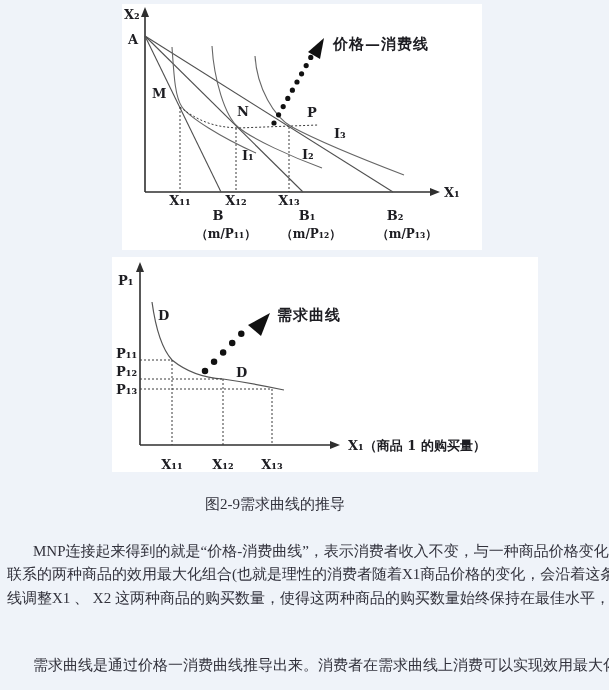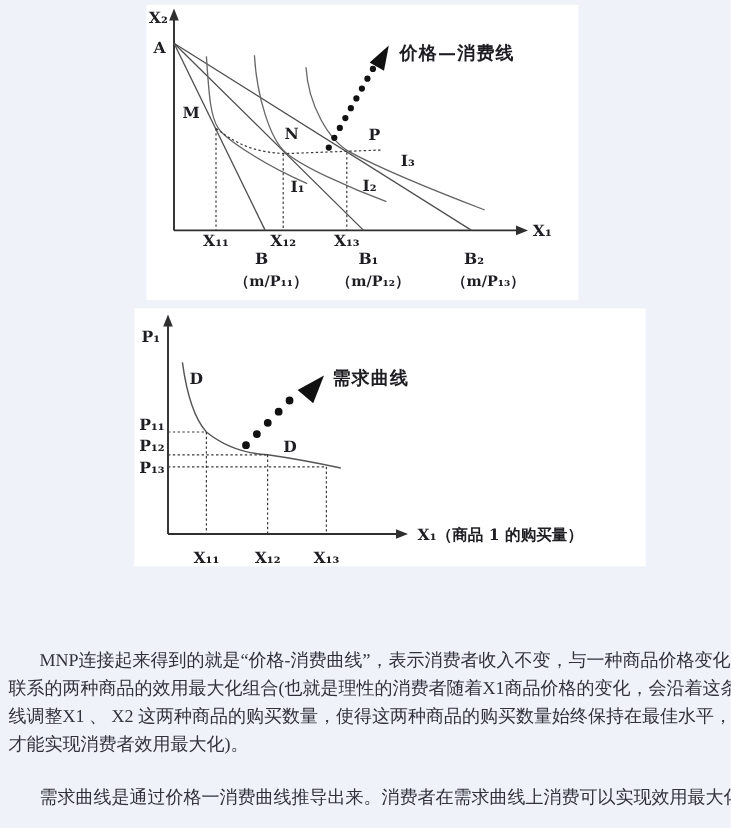--- a/index.html
+++ b/index.html
@@ -123,24 +123,24 @@
       <text class="lbl" x="4" y="101">P₁₁</text>
       <text class="lbl" x="4" y="119">P₁₂</text>
       <text class="lbl" x="4" y="137">P₁₃</text>
       <text class="lbl" x="60" y="212" text-anchor="middle">X₁₁</text>
       <text class="lbl" x="111" y="212" text-anchor="middle">X₁₂</text>
       <text class="lbl" x="160" y="212" text-anchor="middle">X₁₃</text>
       <text class="cjk" x="165" y="63">需求曲线</text>
     </svg>
   </div>
 
+  <div class="caption">图2-9需求曲线的推导</div>
 
   <div class="bodytext" id="para1">
     <div class="text-line indent">MNP连接起来得到的就是“价格-消费曲线”，表示消费者收入不变，与一种商品价格变化相</div>
     <div class="text-line">联系的两种商品的效用最大化组合(也就是理性的消费者随着X1商品价格的变化，会沿着这条曲</div>
     <div class="text-line">线调整X1 、 X2 这两种商品的购买数量，使得这两种商品的购买数量始终保持在最佳水平，这样</div>
-    <div class="text-line">才能实现消费者效用最大化)。</div>
   </div>
   <div class="bodytext" id="para2">
     <div class="text-line indent">需求曲线是通过价格一消费曲线推导出来。消费者在需求曲线上消费可以实现效用最大化。</div>
   </div>
 
 </div>
 
 </body></html>

